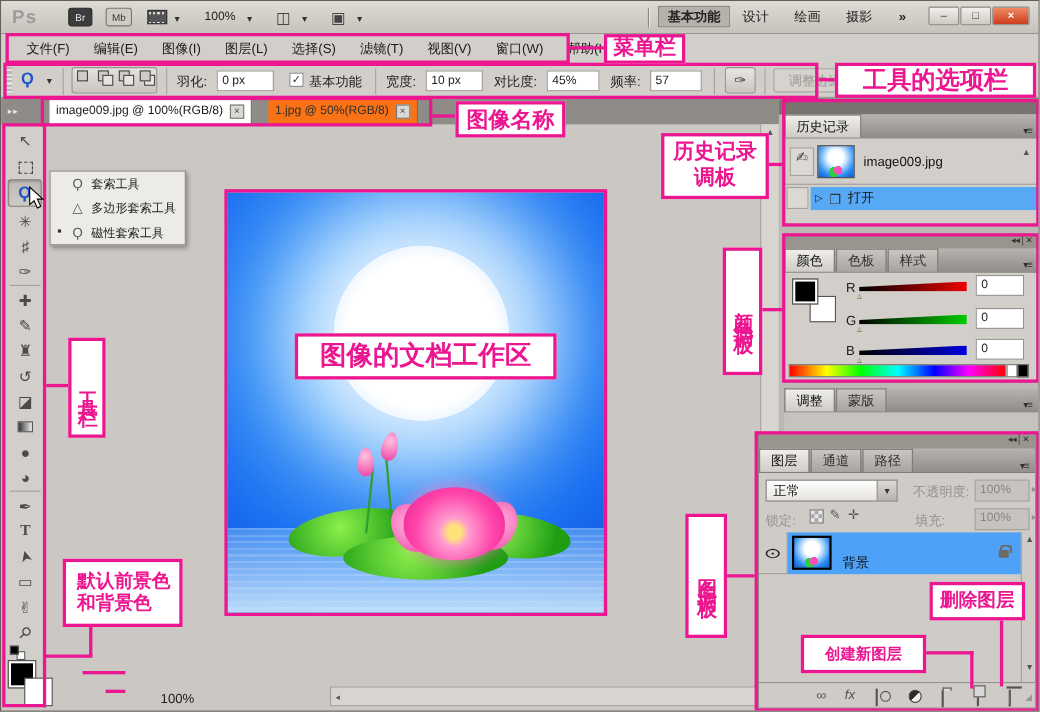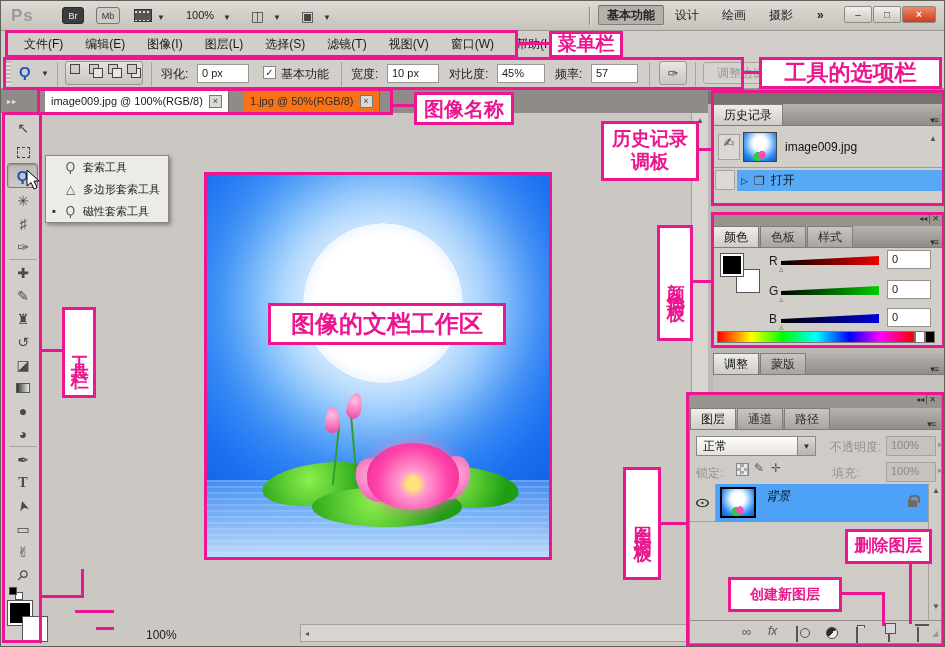--- a/index.html
+++ b/index.html
@@ -398,21 +398,21 @@
     <span class="abs padlock" style="left:100px;top:71px"></span>
     <span class="abs dislabel" style="left:142px;top:70px">填充:</span>
     <span class="abs valuebox dis" style="left:196px;top:67px;width:50px;height:20px">100%</span>
     <span class="abs dislabel" style="left:248px;top:70px;font-size:9px">▸</span>
     
     <div class="abs eyecell" style="left:0;top:89px;width:26px;height:38px">
       <span class="eye">⊙</span>
     </div>
     <div class="abs layerrow" style="left:26px;top:89px;width:212px;height:38px">
       <span class="minicanvas" style="position:absolute;left:4px;top:3px;width:36px;height:31px;border:2px solid #000"></span>
-      <span style="position:absolute;left:50px;top:4px;font-style:italic;font-size:12px;color:#111">背景</span>
+      <span style="position:absolute;left:50px;top:19px;font-size:12px;color:#111">背景</span>
       <span class="padlock" style="position:absolute;left:192px;top:16px"></span>
     </div>
     <div class="abs" style="left:238px;top:89px;width:15px;height:136px;border-left:1px solid #a5a29d">
       <span class="scrollarrow" style="position:absolute;left:3px;top:2px">▲</span>
       <span class="scrollarrow" style="position:absolute;left:3px;top:118px">▼</span>
     </div>
     
     <div class="abs botbar" style="left:0;top:225px;width:251px;height:23px">
       <span class="boticon" style="left:52px;top:3px">∞</span>
       <span class="boticon" style="left:78px;top:3px;font-style:italic;font-size:12px">fx</span>
@@ -454,16 +454,22 @@
   <div class="annot" style="left:600px;top:120px;width:98px;height:60px;font-size:19px">
     <div class="stack">
       <span>历史记录</span>
       <span>调板</span>
     </div>
   </div>
   <div class="annot vert" style="left:656px;top:224px;width:36px;height:116px;font-size:18px;letter-spacing:7px">颜色调板</div>
   <div class="annot vert" style="left:61px;top:306px;width:34px;height:91px;font-size:18px;letter-spacing:8px">工具栏</div>
   <div class="annot vert" style="left:622px;top:466px;width:38px;height:113px;font-size:18px;letter-spacing:6px">图层调板</div>
   <div class="annot" style="left:267px;top:302px;width:238px;height:42px;font-size:24px">图像的文档工作区</div>
+  <div class="annot" style="left:56px;top:507px;width:109px;height:62px;font-size:17px">
+    <div class="stack" style="align-items:flex-start;padding-left:2px">
+      <span>默认前景色</span>
+      <span>和背景色</span>
+    </div>
+  </div>
   <div class="annot" style="left:727px;top:576px;width:114px;height:35px;font-size:14px">创建新图层</div>
   <div class="annot" style="left:844px;top:528px;width:87px;height:35px;font-size:17px">删除图层</div>
 
 </div>
 
 </body></html>

